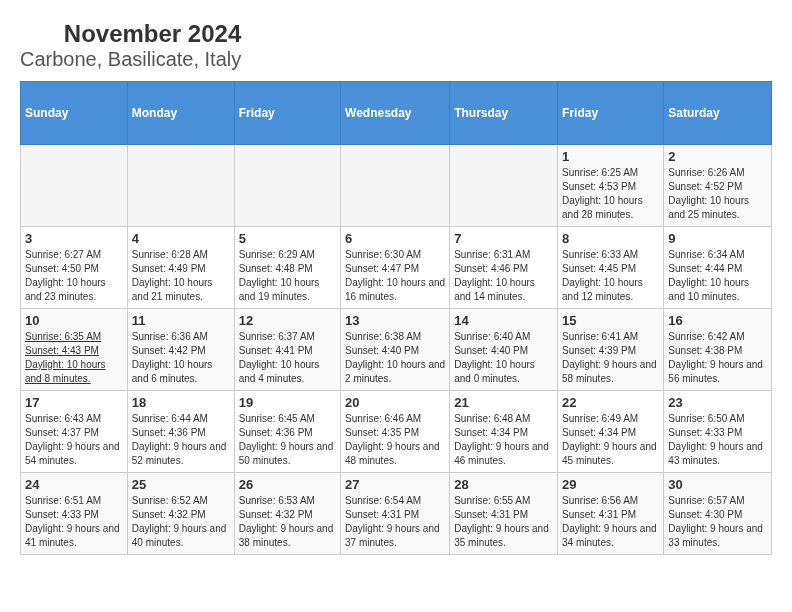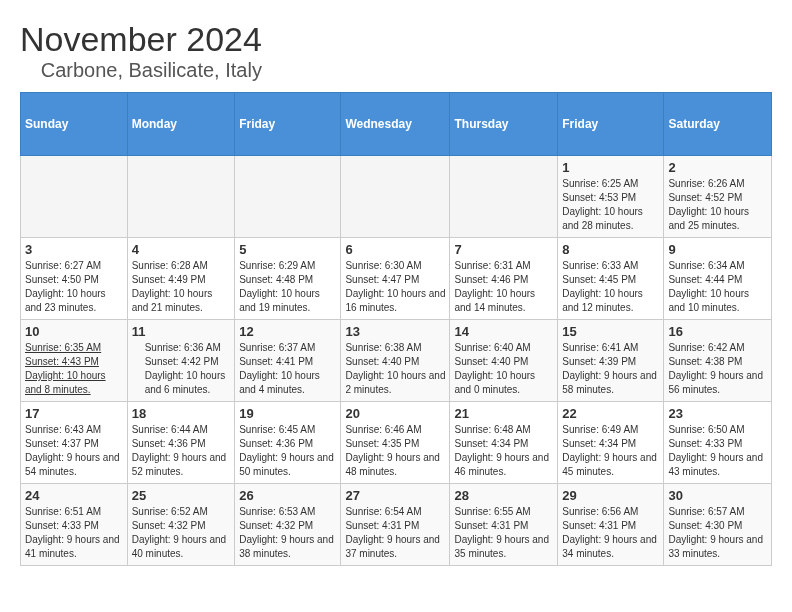--- a/index.html
+++ b/index.html
@@ -31,22 +31,22 @@
     }
     .logo-icon {
       width: 20px;
       height: 20px;
       margin-left: 2px;
     }
     .title-block {
       text-align: right;
     }
     .month-title {
-      font-size: 34px;
-      font-weight: normal;
+      font-size: 24px;
+      font-weight: bold;
       color: #333;
     }
     .location {
       font-size: 20px;
       color: #555;
     }
     table {
       width: 100%;
       border-collapse: collapse;
       font-size: 11px;
@@ -175,21 +175,21 @@
       </tr>
       <tr>
         <td>
           <span class="day-number">10</span>
           <div class="day-info" style="white-space: pre-line; text-decoration: underline;">Sunrise: 6:35 AM
 Sunset: 4:43 PM
 Daylight: 10 hours and 8 minutes.</div>
         </td>
         <td>
           <span class="day-number">11</span>
-          <div class="day-info" style="white-space: pre-line; margin-left: 13px;">Sunrise: 6:36 AM
+          <div class="day-info" style="white-space: pre-line;">Sunrise: 6:36 AM
 Sunset: 4:42 PM
 Daylight: 10 hours and 6 minutes.</div>
         </td>
         <td>
           <span class="day-number">12</span>
           <div class="day-info" style="white-space: pre-line;">Sunrise: 6:37 AM
 Sunset: 4:41 PM
 Daylight: 10 hours and 4 minutes.</div>
         </td>
         <td>

